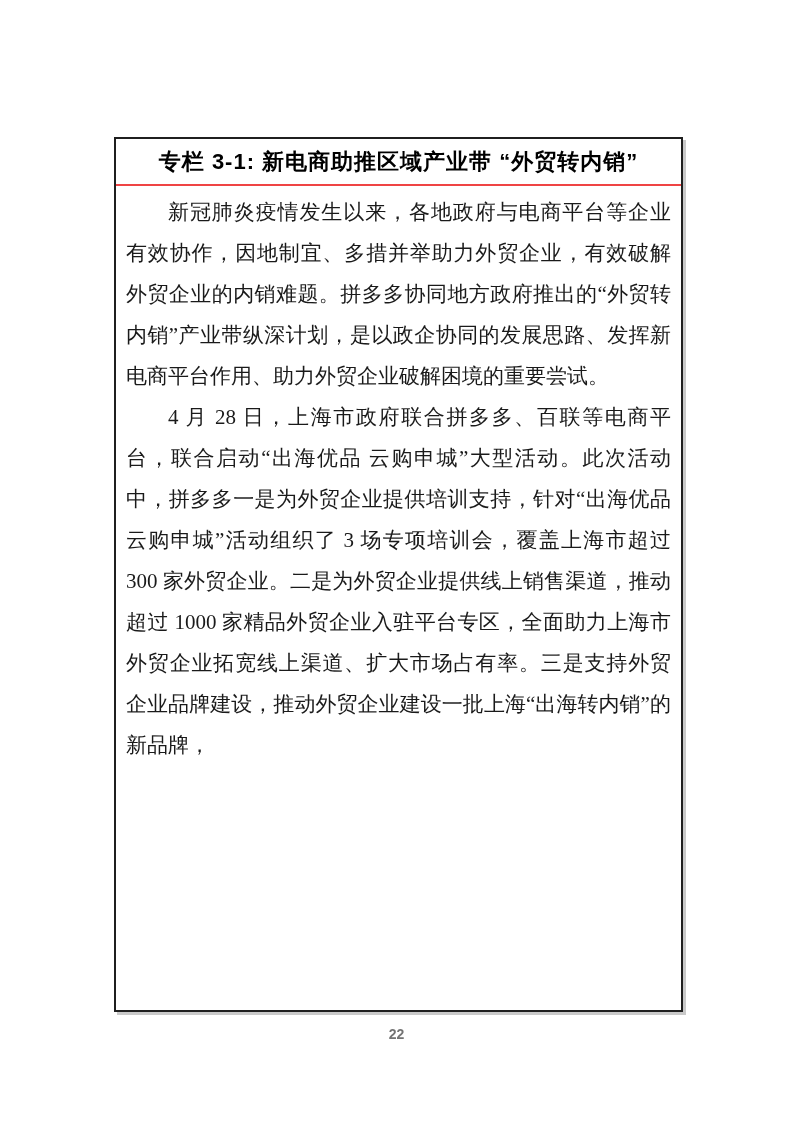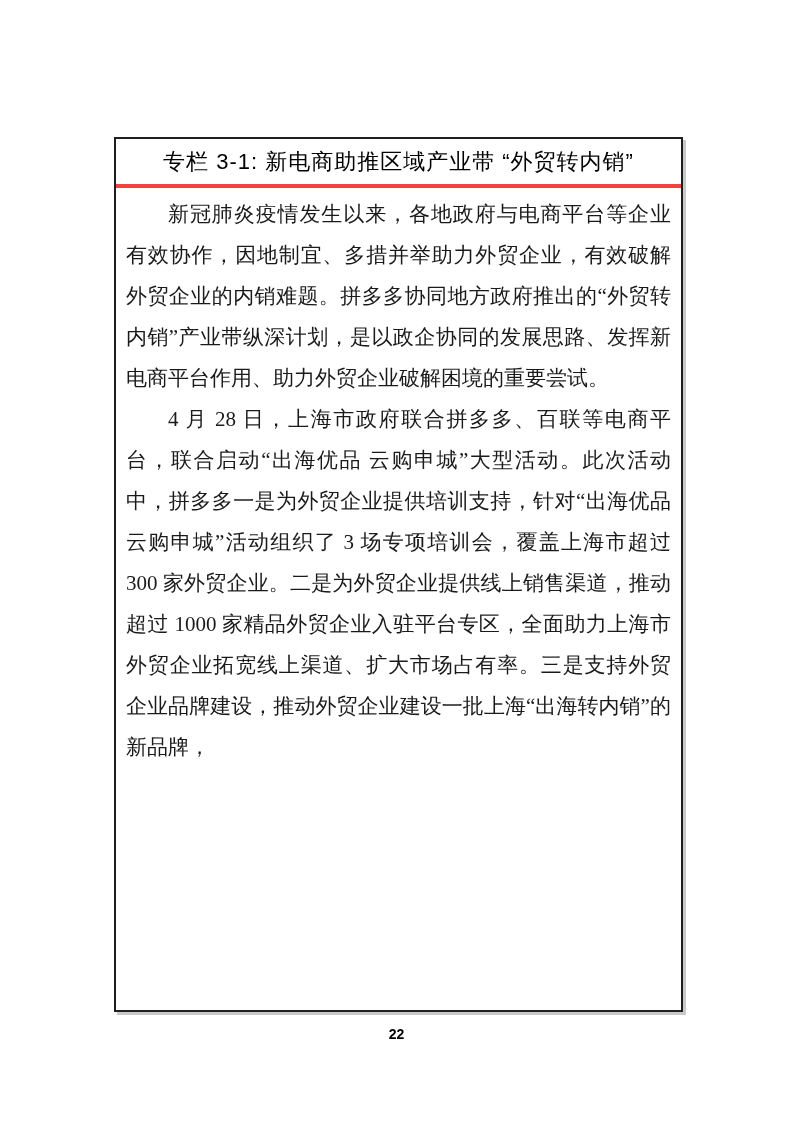--- a/index.html
+++ b/index.html
@@ -29,23 +29,23 @@
     border: 2px solid #1f1f1f;
     background: #ffffff;
     box-shadow: 3px 3px 0 #c9c9c9;
     box-sizing: content-box;
   }
   .box-title {
     height: 45px;
     display: flex;
     align-items: center;
     justify-content: center;
-    border-bottom: 4px solid #ef4444;
+    border-bottom: 2px solid #ef4444;
     font-family: "Liberation Sans", sans-serif;
-    font-weight: normal;
+    font-weight: bold;
     font-size: 22px;
     letter-spacing: 1px;
     color: #000000;
     white-space: nowrap;
     overflow: hidden;
   }
   .box-body {
     height: 968px;
     padding: 6px 10px 0 10px;
     box-sizing: border-box;
@@ -62,21 +62,21 @@
   }
   .page-number {
     position: absolute;
     top: 1026px;
     left: 0;
     width: 100%;
     text-align: center;
     font-family: "Liberation Sans", sans-serif;
     font-size: 14px;
     font-weight: bold;
-    color: #000000;
+    color: #737373;
   }
 </style>
 </head>
 <body>
 
 <div class="page">
 
   <div class="column-box">
     <div class="box-title">专栏 3-1: 新电商助推区域产业带 “外贸转内销”</div>
     <div class="box-body">

